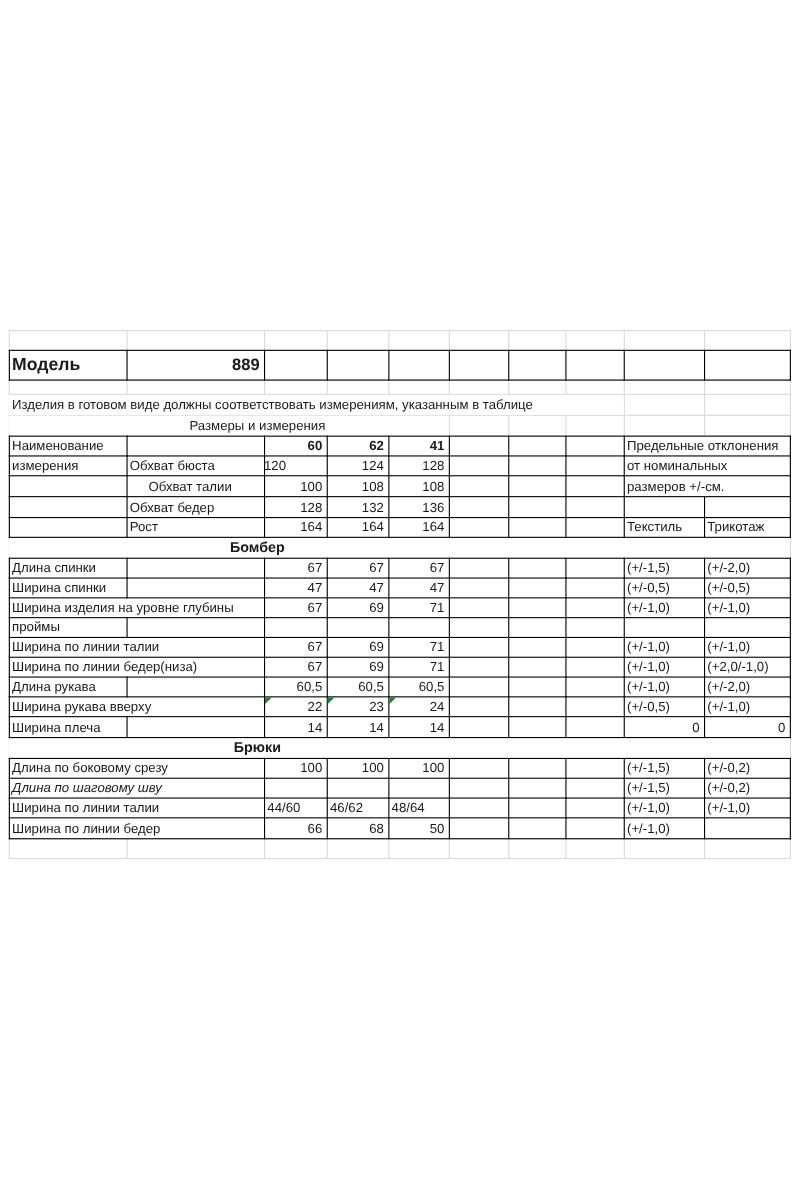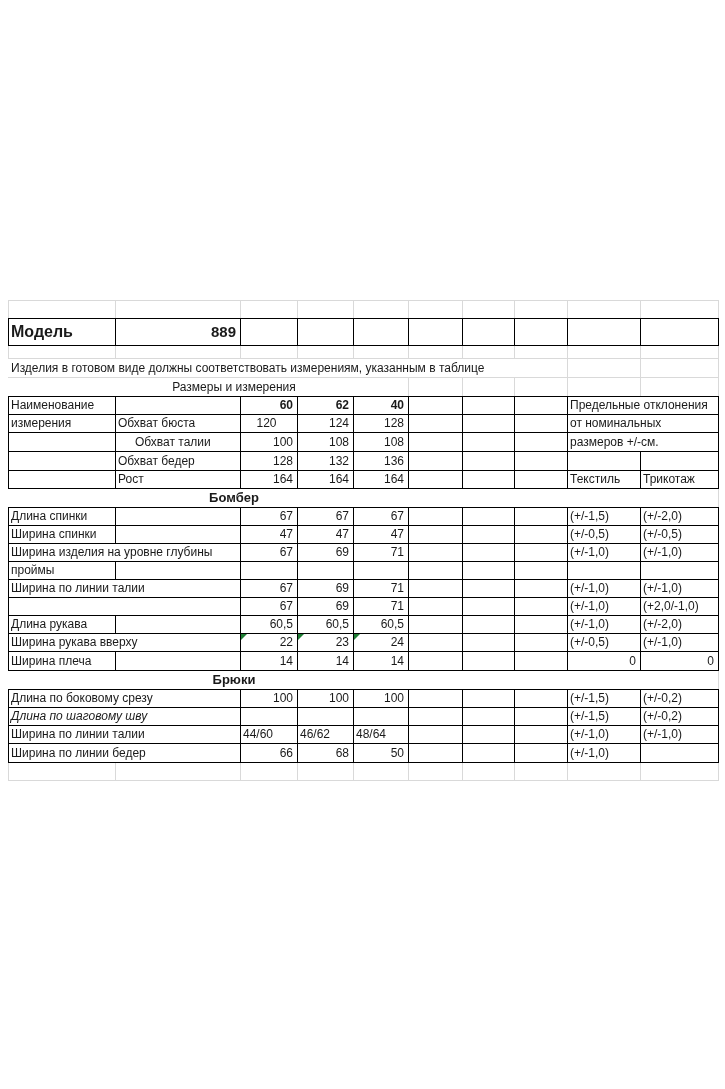--- a/index.html
+++ b/index.html
@@ -285,27 +285,27 @@
     <div class="ln black" style="left: 567px; top: 743px; width: 1px; height: 20px;"></div>
     <div class="ln black" style="left: 640px; top: 743px; width: 1px; height: 20px;"></div>
     <div class="ln black" style="left: 718px; top: 743px; width: 1px; height: 20px;"></div>
     <div class="cell b" style="left: 8px; top: 319px; width: 107px; height: 26px; line-height: 26px; text-align: left; padding-left: 3px; padding-right: 0px; box-sizing: border-box; font-size: 16px;">Модель</div>
     <div class="cell b" style="left: 115px; top: 319px; width: 125px; height: 26px; line-height: 26px; text-align: right; padding-left: 0px; padding-right: 4px; box-sizing: border-box; font-size: 15px;">889</div>
     <div class="cell" style="left: 8px; top: 359px; width: 559px; height: 18px; line-height: 18px; text-align: left; padding-left: 3px; padding-right: 0px; box-sizing: border-box; font-size: 12px;">Изделия в готовом виде должны соответствовать измерениям, указанным в таблице</div>
     <div class="cell" style="left: 115px; top: 378px; width: 238px; height: 18px; line-height: 18px; text-align: center; padding-left: 0px; padding-right: 0px; box-sizing: border-box; font-size: 12px;">Размеры и измерения</div>
     <div class="cell" style="left: 8px; top: 397px; width: 107px; height: 17px; line-height: 17px; text-align: left; padding-left: 3px; padding-right: 0px; box-sizing: border-box; font-size: 12px;">Наименование</div>
     <div class="cell b" style="left: 240px; top: 397px; width: 57px; height: 17px; line-height: 17px; text-align: right; padding-left: 0px; padding-right: 4px; box-sizing: border-box; font-size: 12px;">60</div>
     <div class="cell b" style="left: 297px; top: 397px; width: 56px; height: 17px; line-height: 17px; text-align: right; padding-left: 0px; padding-right: 4px; box-sizing: border-box; font-size: 12px;">62</div>
-    <div class="cell b" style="left: 353px; top: 397px; width: 55px; height: 17px; line-height: 17px; text-align: right; padding-left: 0px; padding-right: 4px; box-sizing: border-box; font-size: 12px;">40</div>
+    <div class="cell b" style="left: 353px; top: 397px; width: 55px; height: 17px; line-height: 17px; text-align: right; padding-left: 0px; padding-right: 4px; box-sizing: border-box; font-size: 12px;">41</div>
     <div class="cell" style="left: 567px; top: 397px; width: 151px; height: 17px; line-height: 17px; text-align: left; padding-left: 3px; padding-right: 0px; box-sizing: border-box; font-size: 12px;">Предельные отклонения</div>
     <div class="cell" style="left: 8px; top: 415px; width: 107px; height: 17px; line-height: 17px; text-align: left; padding-left: 3px; padding-right: 0px; box-sizing: border-box; font-size: 12px;">измерения</div>
     <div class="cell" style="left: 567px; top: 415px; width: 151px; height: 17px; line-height: 17px; text-align: left; padding-left: 3px; padding-right: 0px; box-sizing: border-box; font-size: 12px;">от номинальных</div>
     <div class="cell" style="left: 567px; top: 433px; width: 151px; height: 18px; line-height: 18px; text-align: left; padding-left: 3px; padding-right: 0px; box-sizing: border-box; font-size: 12px;">размеров +/-см.</div>
     <div class="cell" style="left: 115px; top: 415px; width: 125px; height: 17px; line-height: 17px; text-align: left; padding-left: 3px; padding-right: 0px; box-sizing: border-box; font-size: 12px;">Обхват бюста</div>
-    <div class="cell" style="left: 240px; top: 415px; width: 57px; height: 17px; line-height: 17px; text-align: center; padding-left: 0px; padding-right: 4px; box-sizing: border-box; font-size: 12px;">120</div>
+    <div class="cell" style="left: 240px; top: 415px; width: 57px; height: 17px; line-height: 17px; text-align: left; padding-left: 0px; padding-right: 4px; box-sizing: border-box; font-size: 12px;">120</div>
     <div class="cell" style="left: 297px; top: 415px; width: 56px; height: 17px; line-height: 17px; text-align: right; padding-left: 0px; padding-right: 4px; box-sizing: border-box; font-size: 12px;">124</div>
     <div class="cell" style="left: 353px; top: 415px; width: 55px; height: 17px; line-height: 17px; text-align: right; padding-left: 0px; padding-right: 4px; box-sizing: border-box; font-size: 12px;">128</div>
     <div class="cell" style="left: 115px; top: 433px; width: 125px; height: 18px; line-height: 18px; text-align: left; padding-left: 20px; padding-right: 0px; box-sizing: border-box; font-size: 12px;">Обхват талии</div>
     <div class="cell" style="left: 240px; top: 433px; width: 57px; height: 18px; line-height: 18px; text-align: right; padding-left: 0px; padding-right: 4px; box-sizing: border-box; font-size: 12px;">100</div>
     <div class="cell" style="left: 297px; top: 433px; width: 56px; height: 18px; line-height: 18px; text-align: right; padding-left: 0px; padding-right: 4px; box-sizing: border-box; font-size: 12px;">108</div>
     <div class="cell" style="left: 353px; top: 433px; width: 55px; height: 18px; line-height: 18px; text-align: right; padding-left: 0px; padding-right: 4px; box-sizing: border-box; font-size: 12px;">108</div>
     <div class="cell" style="left: 115px; top: 452px; width: 125px; height: 18px; line-height: 18px; text-align: left; padding-left: 3px; padding-right: 0px; box-sizing: border-box; font-size: 12px;">Обхват бедер</div>
     <div class="cell" style="left: 240px; top: 452px; width: 57px; height: 18px; line-height: 18px; text-align: right; padding-left: 0px; padding-right: 4px; box-sizing: border-box; font-size: 12px;">128</div>
     <div class="cell" style="left: 297px; top: 452px; width: 56px; height: 18px; line-height: 18px; text-align: right; padding-left: 0px; padding-right: 4px; box-sizing: border-box; font-size: 12px;">132</div>
     <div class="cell" style="left: 353px; top: 452px; width: 55px; height: 18px; line-height: 18px; text-align: right; padding-left: 0px; padding-right: 4px; box-sizing: border-box; font-size: 12px;">136</div>
@@ -334,20 +334,21 @@
     <div class="cell" style="left: 353px; top: 544px; width: 55px; height: 17px; line-height: 17px; text-align: right; padding-left: 0px; padding-right: 4px; box-sizing: border-box; font-size: 12px;">71</div>
     <div class="cell" style="left: 567px; top: 544px; width: 73px; height: 17px; line-height: 17px; text-align: left; padding-left: 3px; padding-right: 0px; box-sizing: border-box; font-size: 12px;">(+/-1,0)</div>
     <div class="cell" style="left: 640px; top: 544px; width: 78px; height: 17px; line-height: 17px; text-align: left; padding-left: 3px; padding-right: 0px; box-sizing: border-box; font-size: 12px;">(+/-1,0)</div>
     <div class="cell" style="left: 8px; top: 562px; width: 107px; height: 17px; line-height: 17px; text-align: left; padding-left: 3px; padding-right: 0px; box-sizing: border-box; font-size: 12px;">проймы</div>
     <div class="cell" style="left: 8px; top: 580px; width: 232px; height: 17px; line-height: 17px; text-align: left; padding-left: 3px; padding-right: 0px; box-sizing: border-box; font-size: 12px;">Ширина по линии талии</div>
     <div class="cell" style="left: 240px; top: 580px; width: 57px; height: 17px; line-height: 17px; text-align: right; padding-left: 0px; padding-right: 4px; box-sizing: border-box; font-size: 12px;">67</div>
     <div class="cell" style="left: 297px; top: 580px; width: 56px; height: 17px; line-height: 17px; text-align: right; padding-left: 0px; padding-right: 4px; box-sizing: border-box; font-size: 12px;">69</div>
     <div class="cell" style="left: 353px; top: 580px; width: 55px; height: 17px; line-height: 17px; text-align: right; padding-left: 0px; padding-right: 4px; box-sizing: border-box; font-size: 12px;">71</div>
     <div class="cell" style="left: 567px; top: 580px; width: 73px; height: 17px; line-height: 17px; text-align: left; padding-left: 3px; padding-right: 0px; box-sizing: border-box; font-size: 12px;">(+/-1,0)</div>
     <div class="cell" style="left: 640px; top: 580px; width: 78px; height: 17px; line-height: 17px; text-align: left; padding-left: 3px; padding-right: 0px; box-sizing: border-box; font-size: 12px;">(+/-1,0)</div>
+    <div class="cell" style="left: 8px; top: 598px; width: 232px; height: 17px; line-height: 17px; text-align: left; padding-left: 3px; padding-right: 0px; box-sizing: border-box; font-size: 12px;">Ширина по линии бедер(низа)</div>
     <div class="cell" style="left: 240px; top: 598px; width: 57px; height: 17px; line-height: 17px; text-align: right; padding-left: 0px; padding-right: 4px; box-sizing: border-box; font-size: 12px;">67</div>
     <div class="cell" style="left: 297px; top: 598px; width: 56px; height: 17px; line-height: 17px; text-align: right; padding-left: 0px; padding-right: 4px; box-sizing: border-box; font-size: 12px;">69</div>
     <div class="cell" style="left: 353px; top: 598px; width: 55px; height: 17px; line-height: 17px; text-align: right; padding-left: 0px; padding-right: 4px; box-sizing: border-box; font-size: 12px;">71</div>
     <div class="cell" style="left: 567px; top: 598px; width: 73px; height: 17px; line-height: 17px; text-align: left; padding-left: 3px; padding-right: 0px; box-sizing: border-box; font-size: 12px;">(+/-1,0)</div>
     <div class="cell" style="left: 640px; top: 598px; width: 78px; height: 17px; line-height: 17px; text-align: left; padding-left: 3px; padding-right: 0px; box-sizing: border-box; font-size: 12px;">(+2,0/-1,0)</div>
     <div class="cell" style="left: 8px; top: 616px; width: 107px; height: 17px; line-height: 17px; text-align: left; padding-left: 3px; padding-right: 0px; box-sizing: border-box; font-size: 12px;">Длина рукава</div>
     <div class="cell" style="left: 240px; top: 616px; width: 57px; height: 17px; line-height: 17px; text-align: right; padding-left: 0px; padding-right: 4px; box-sizing: border-box; font-size: 12px;">60,5</div>
     <div class="cell" style="left: 297px; top: 616px; width: 56px; height: 17px; line-height: 17px; text-align: right; padding-left: 0px; padding-right: 4px; box-sizing: border-box; font-size: 12px;">60,5</div>
     <div class="cell" style="left: 353px; top: 616px; width: 55px; height: 17px; line-height: 17px; text-align: right; padding-left: 0px; padding-right: 4px; box-sizing: border-box; font-size: 12px;">60,5</div>
     <div class="cell" style="left: 567px; top: 616px; width: 73px; height: 17px; line-height: 17px; text-align: left; padding-left: 3px; padding-right: 0px; box-sizing: border-box; font-size: 12px;">(+/-1,0)</div>

